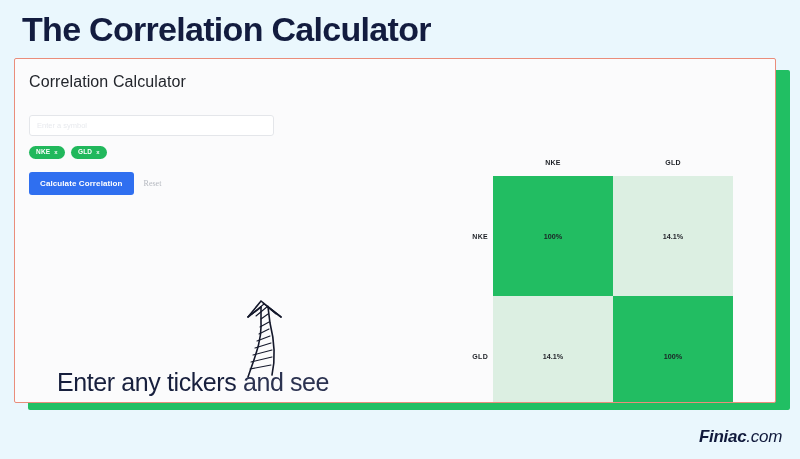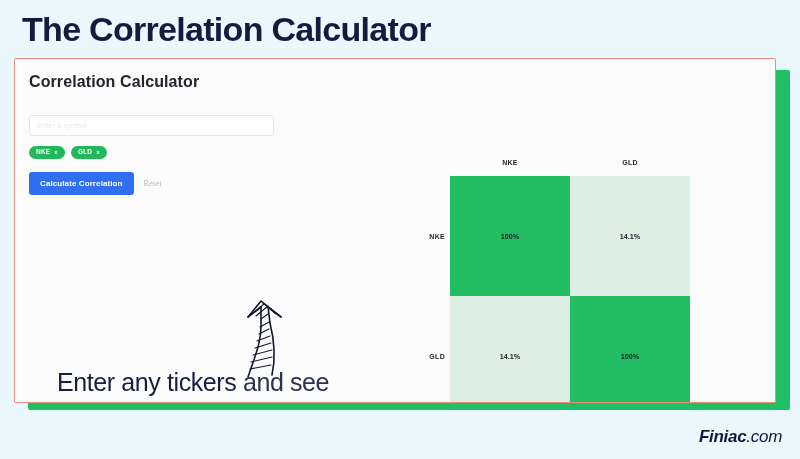--- a/index.html
+++ b/index.html
@@ -45,21 +45,21 @@
     overflow: hidden;
   }
   
   .left-panel {
     position: absolute;
     left: 14px; top: 14px;
     width: 400px;
   }
   .card-heading {
     font-size: 16px;
-    font-weight: 700;
+    font-weight: 400;
     color: #22252b;
     letter-spacing: 0.1px;
     margin-bottom: 13px;
   }
   .desc {
     font-size: 8.2px;
     line-height: 1.68;
     color: #3c4048;
     font-weight: 600;
     max-width: 352px;
@@ -146,21 +146,21 @@
     font-size: 25px;
     line-height: 1.38;
     color: #171f3d;
     letter-spacing: -0.4px;
   }
   .promo .bold { font-weight: 400; margin-left: 18px; }
   .promo .light { font-weight: 300; color: #2b3250; }
   
   .matrix-panel {
     position: absolute;
-    left: 383px; top: 36px;
+    left: 426px; top: 36px;
     width: 345px; height: 300px;
   }
   .matrix-grid {
     position: absolute;
     left: 0; top: 0;
     width: 290px; height: 300px;
     margin-left: 14px;
   }
   .col-headers {
     position: absolute;

